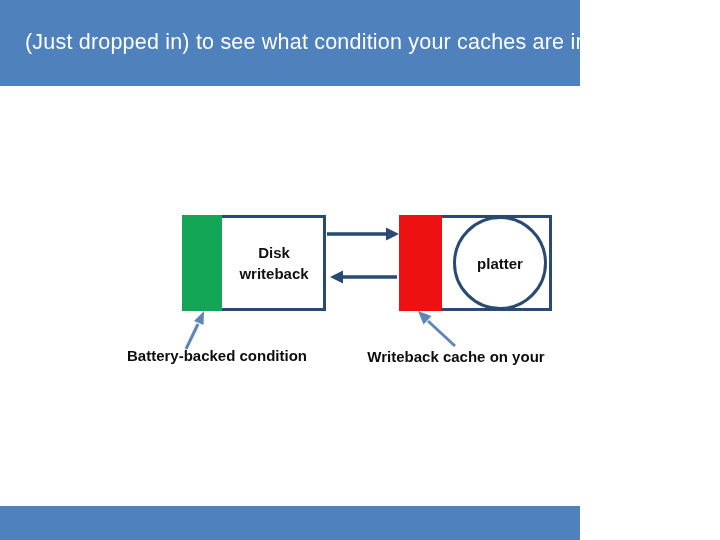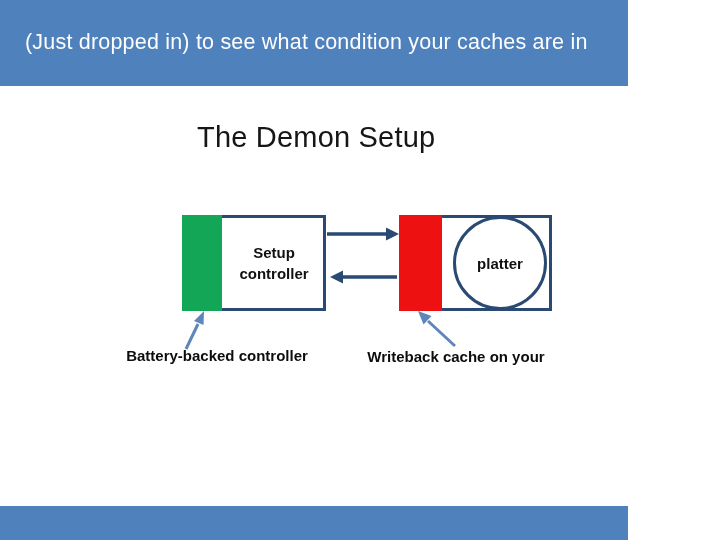--- a/index.html
+++ b/index.html
@@ -6,21 +6,21 @@
   .slide {
     position: relative;
     width: 720px;
     height: 540px;
     background: #ffffff;
     overflow: hidden;
     font-family: "Liberation Sans", "DejaVu Sans", sans-serif;
   }
 
   
-  .band { position: absolute; left: 0; width: 628px; background: #4f81bd; }
+  .band { position: absolute; left: 0; width: 580px; background: #4f81bd; }
   .band.header { top: 0; height: 86px; }
   .band.footer { top: 506px; height: 34px; }
   .header-text {
     position: absolute;
     left: 25px;
     top: 30px;
     color: #fdfdfd;
     font-size: 21.5px;
     font-weight: 400;
     letter-spacing: 0.2px;
@@ -96,25 +96,24 @@
 </style>
 </head>
 <body>
 
 <div class="slide">
 
   <div class="band header">
     <div class="header-text">(Just dropped in) to see what condition your caches are in</div>
   </div>
 
-  <h1 class="title">The Demon Setup</h1>
 
   <div class="box left-box">
     <div class="green-rect"></div>
-    <div class="box-label">Setup controller</div>
+    <div class="box-label">Disk writeback</div>
   </div>
 
   <div class="box right-box">
     <div class="red-rect"></div>
     <div class="platter-circle">
       <span>platter</span>
     </div>
   </div>
 
   <svg class="arrows" viewBox="0 0 720 540" xmlns="http://www.w3.org/2000/svg">
@@ -134,20 +133,20 @@
       <polygon points="204,311 203.5,325 194,321" fill="#5e86ba"></polygon>
     </g>
 
     <g>
       <line x1="455" y1="346" x2="428" y2="321" stroke="#5e86ba" stroke-width="3"></line>
       <polygon points="418,311 423.5,324.5 431.5,316" fill="#5e86ba"></polygon>
     </g>
   </svg>
 
   <div class="caption left-caption">
-    <div>Battery-backed controller</div>
+    <div>Battery-backed condition</div>
   </div>
 
   <div class="caption right-caption">Writeback cache on your</div>
 
   <div class="band footer"></div>
 
 </div>
 
 </body></html>

